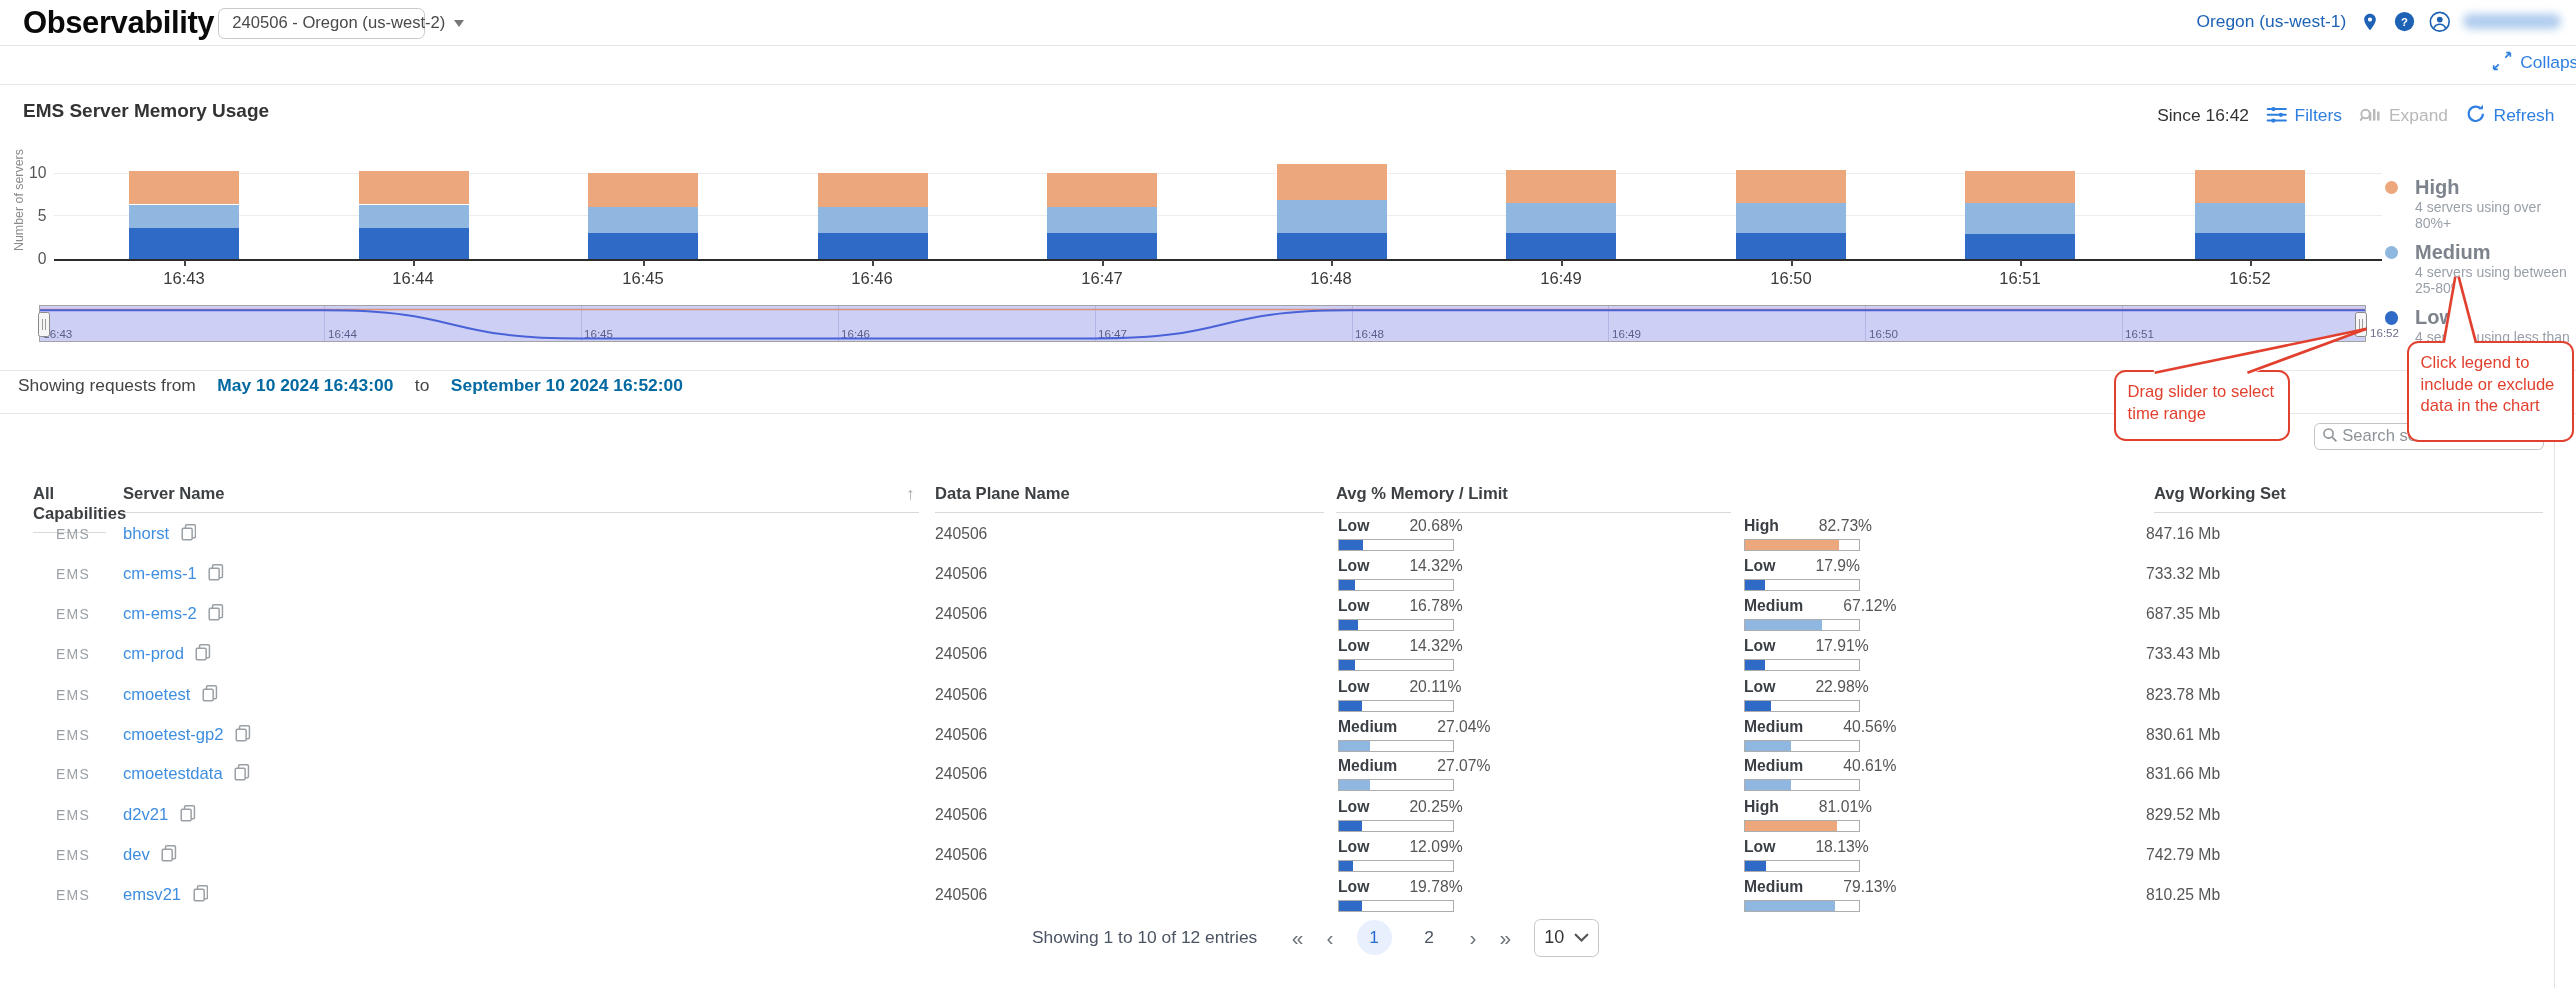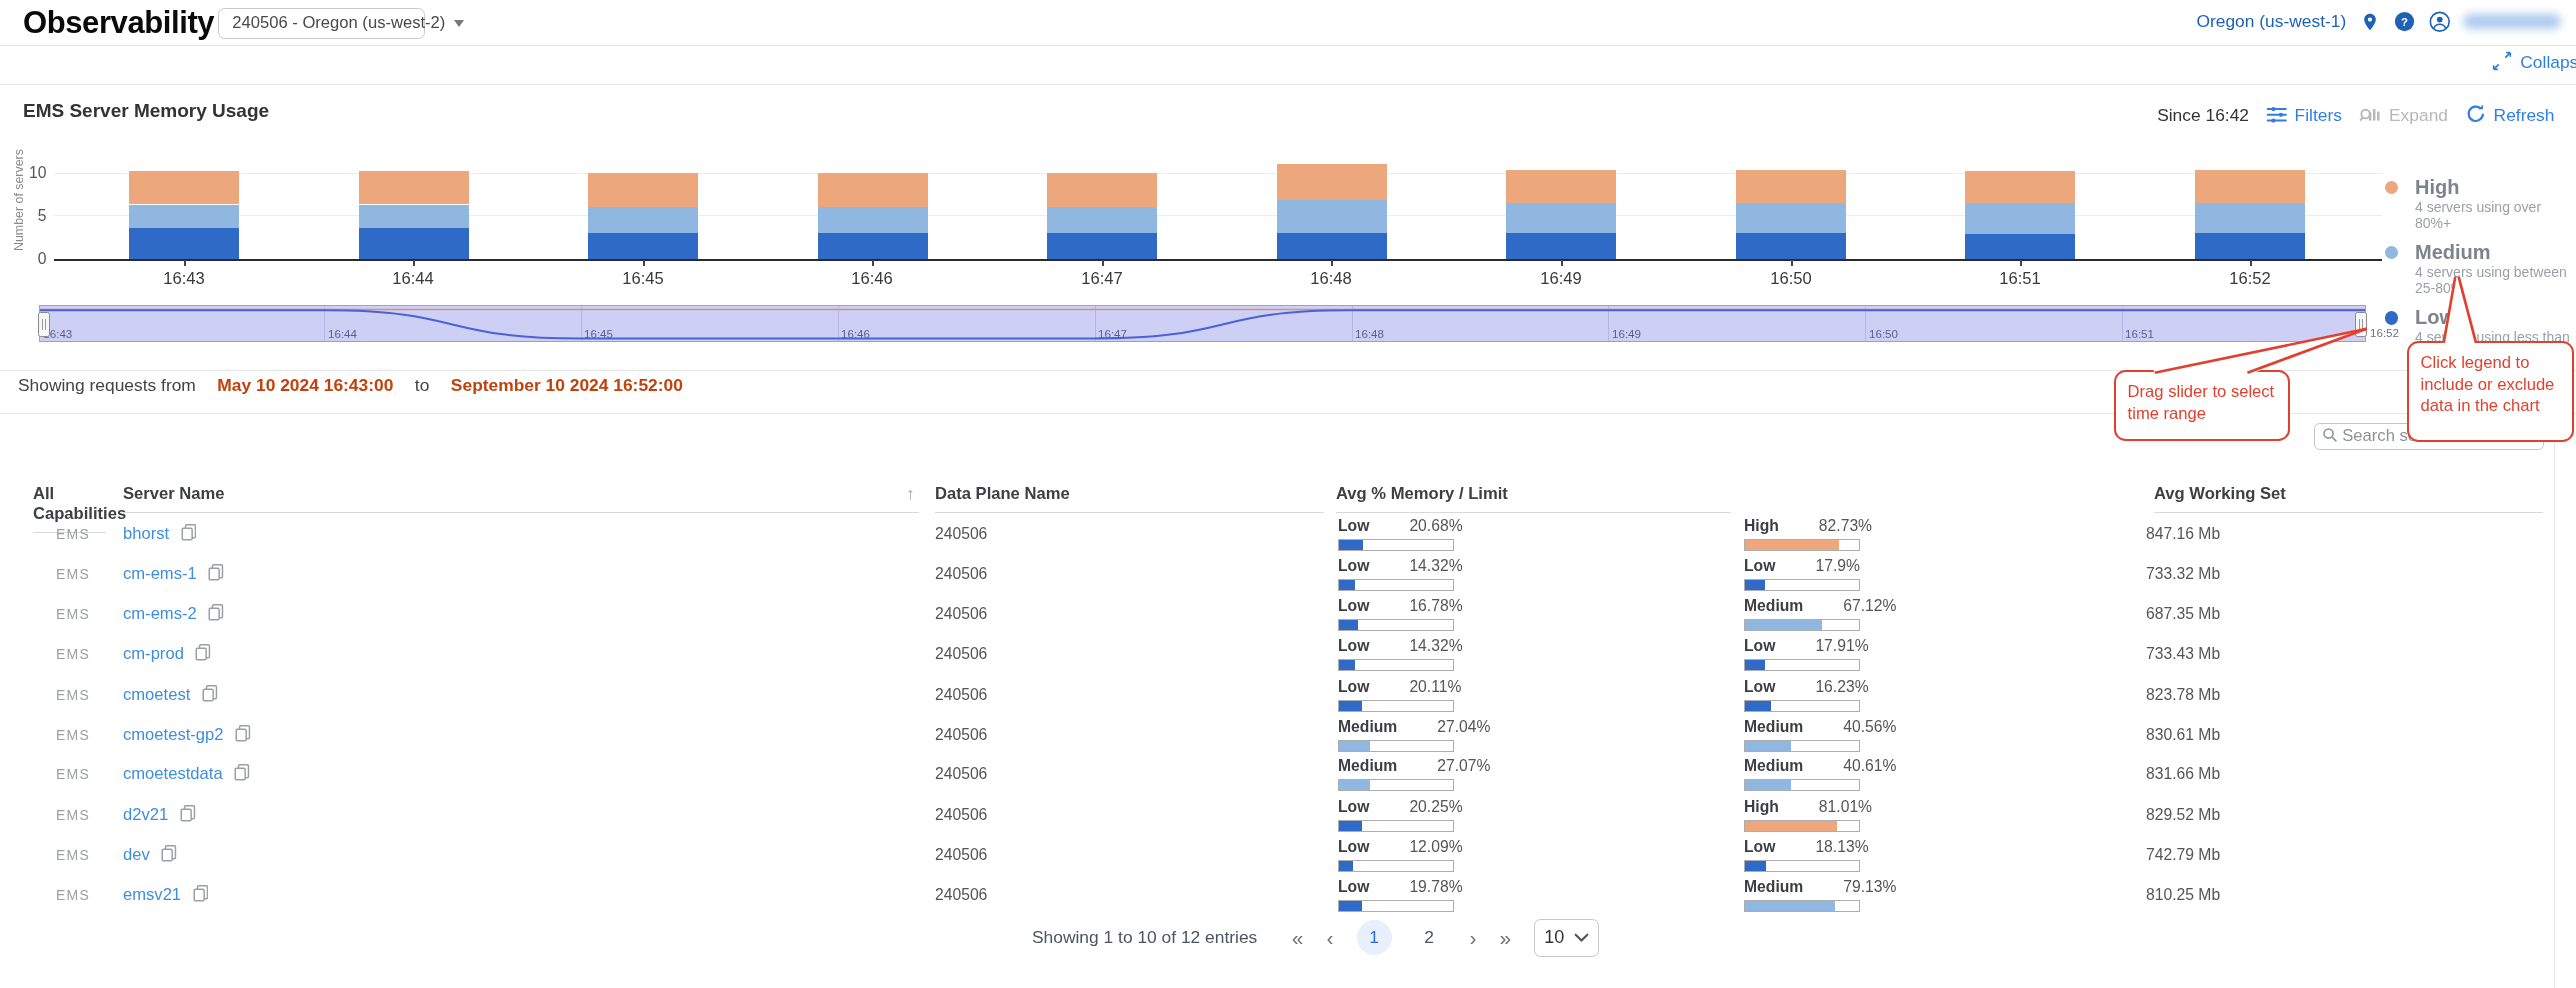--- a/index.html
+++ b/index.html
@@ -53,21 +53,21 @@
   .time-slider { position:absolute; left:39px; top:305px; width:2327px; height:37px; background:#cdd0f4; border:0.8px solid #a3a3a3; }
   .slider-grid { position:absolute; top:0; width:0.8px; height:100%; background:#b4b7e6; }
   .slider-label { position:absolute; bottom:0.8px; font-size:11.6px; color:#5a5f8a; white-space:nowrap; }
   .slider-end-label { position:absolute; left:2370px; top:326px; font-size:11.6px; color:#6b6f8a; }
   .slider-handle { position:absolute; top:5.8px; width:11.6px; height:25px; background:#f6f6f6; border:0.8px solid #8a8a8a; border-radius:2.5px; cursor:ew-resize; display:flex; align-items:center; justify-content:center; gap:1.7px; }
   .slider-handle i { display:block; width:0.8px; height:11.6px; background:#999; }
   .slider-svg { position:absolute; left:0; top:0; }
 
   
   .summary-row { position:absolute; left:18px; top:375px; display:flex; align-items:center; font-size:17.4px; color:#444; }
-  .summary-row .date { color:#c2410c; font-weight:600; margin-left:21.5px; }
+  .summary-row .date { color:#0369a1; font-weight:600; margin-left:21.5px; }
   .summary-row .to-word { margin-left:21.5px; }
 
   
   .search-box { position:absolute; left:2314px; top:423px; width:230px; height:26.5px; border:1.2px solid #c4c4c4; border-radius:5.8px; display:flex; align-items:center; padding:0 6.6px; background:#fff; }
   .search-box input { border:none; outline:none; font-size:16.6px; color:#333; width:100%; margin-left:5px; font-family:"Liberation Sans", sans-serif; }
   .search-box input::placeholder { color:#8d9399; }
 
   
   .th { position:absolute; top:484px; font-size:16.6px; font-weight:700; color:#3c4043; padding-bottom:7.5px; border-bottom:0.8px solid #d9d9d9; }
   .sort-icon { position:absolute; left:906px; top:484px; font-size:16.6px; color:#9aa0a6; }
@@ -487,21 +487,21 @@
             <span class="pct-level">Low</span>
             <span class="pct-val">20.11%</span>
           </div>
           <div class="pct-bar">
             <div class="pct-fill" style="width: 20.11%; background: rgb(47, 107, 198);"></div>
           </div>
         </div>
         <div class="pct-block" style="left: 1744px;">
           <div class="pct-head">
             <span class="pct-level">Low</span>
-            <span class="pct-val">16.23%</span>
+            <span class="pct-val">22.98%</span>
           </div>
           <div class="pct-bar">
             <div class="pct-fill" style="width: 22.98%; background: rgb(47, 107, 198);"></div>
           </div>
         </div>
         <div class="cell-ws">823.78 Mb</div>
       </div>
       <div class="trow" style="top: 201px;">
         <div class="cell-cap">EMS</div>
         <div class="cell-server">

